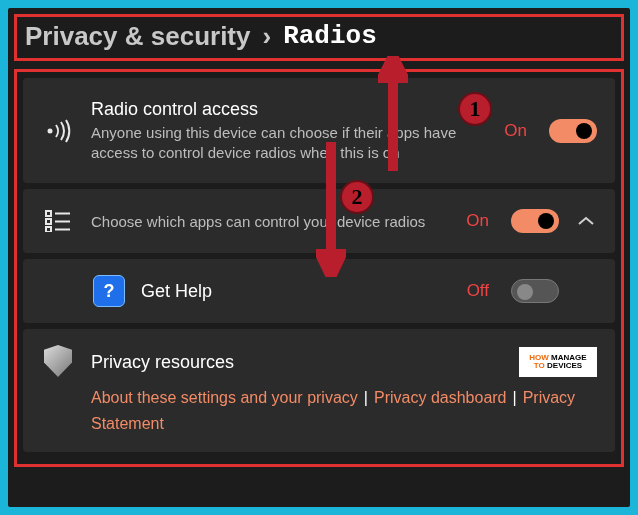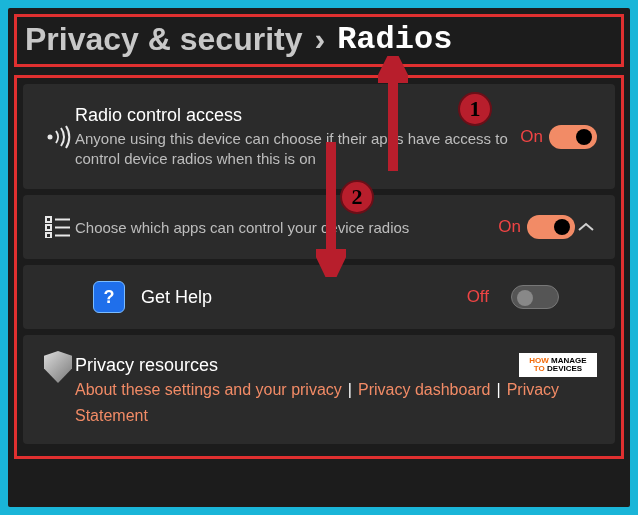--- a/index.html
+++ b/index.html
@@ -18,38 +18,39 @@
     border-radius: 2px;
     padding: 6px;
   }
   .breadcrumb-box {
     border: 3px solid #e03030;
     padding: 4px 8px 6px 8px;
     margin-bottom: 8px;
   }
   .breadcrumb {
     color: #c8c8c8;
-    font-size: 32px;
+    font-size: 26px;
     font-weight: 600;
     display: flex;
     align-items: flex-start;
     gap: 12px;
   }
   .breadcrumb .sep { color: #c8c8c8; }
   .breadcrumb .current { color: #ffffff; font-weight: 700; font-family: Liberation Mono, monospace; }
   .content-box {
     border: 3px solid #e03030;
     padding: 6px;
   }
   .row {
     background: #2b2b2b;
     border-radius: 4px;
     padding: 16px 18px;
     display: flex;
     align-items: center;
+    gap: 16px;
     margin-bottom: 6px;
   }
   .row.tall { padding: 20px 18px; }
   .icon-col {
     width: 34px;
     display: flex;
     justify-content: center;
     color: #e8e8e8;
     flex: 0 0 34px;
   }
@@ -102,31 +103,31 @@
     background: #1f6feb;
     border-radius: 6px;
     border: 1px solid #7bbcff;
     display: flex; align-items: center; justify-content: center;
     color: #fff; font-weight: 700; font-size: 18px;
   }
   .links {
     color: #f28b66;
     font-size: 16px;
     line-height: 1.6;
-    margin-top: 0;
+    margin-top: 8px;
   }
   .links .link { cursor: pointer; color: #f28b66; }
   .links .linksep { color: #ffffff; padding: 0 6px; }
   .shield {
     width: 28px; height: 32px;
     background: linear-gradient(135deg,#dcdcdc 0%,#777 100%);
     clip-path: polygon(50% 0, 100% 15%, 100% 55%, 50% 100%, 0 55%, 0 15%);
   }
   .badge-htmd {
-    width: 78px; height: 24px;
+    width: 78px; height: 30px;
     background: #fff;
     color: #000;
     font-size: 8px;
     font-weight: 700;
     display: flex;
     align-items: center;
     justify-content: center;
     text-align: center;
     line-height: 1;
     padding: 2px;

